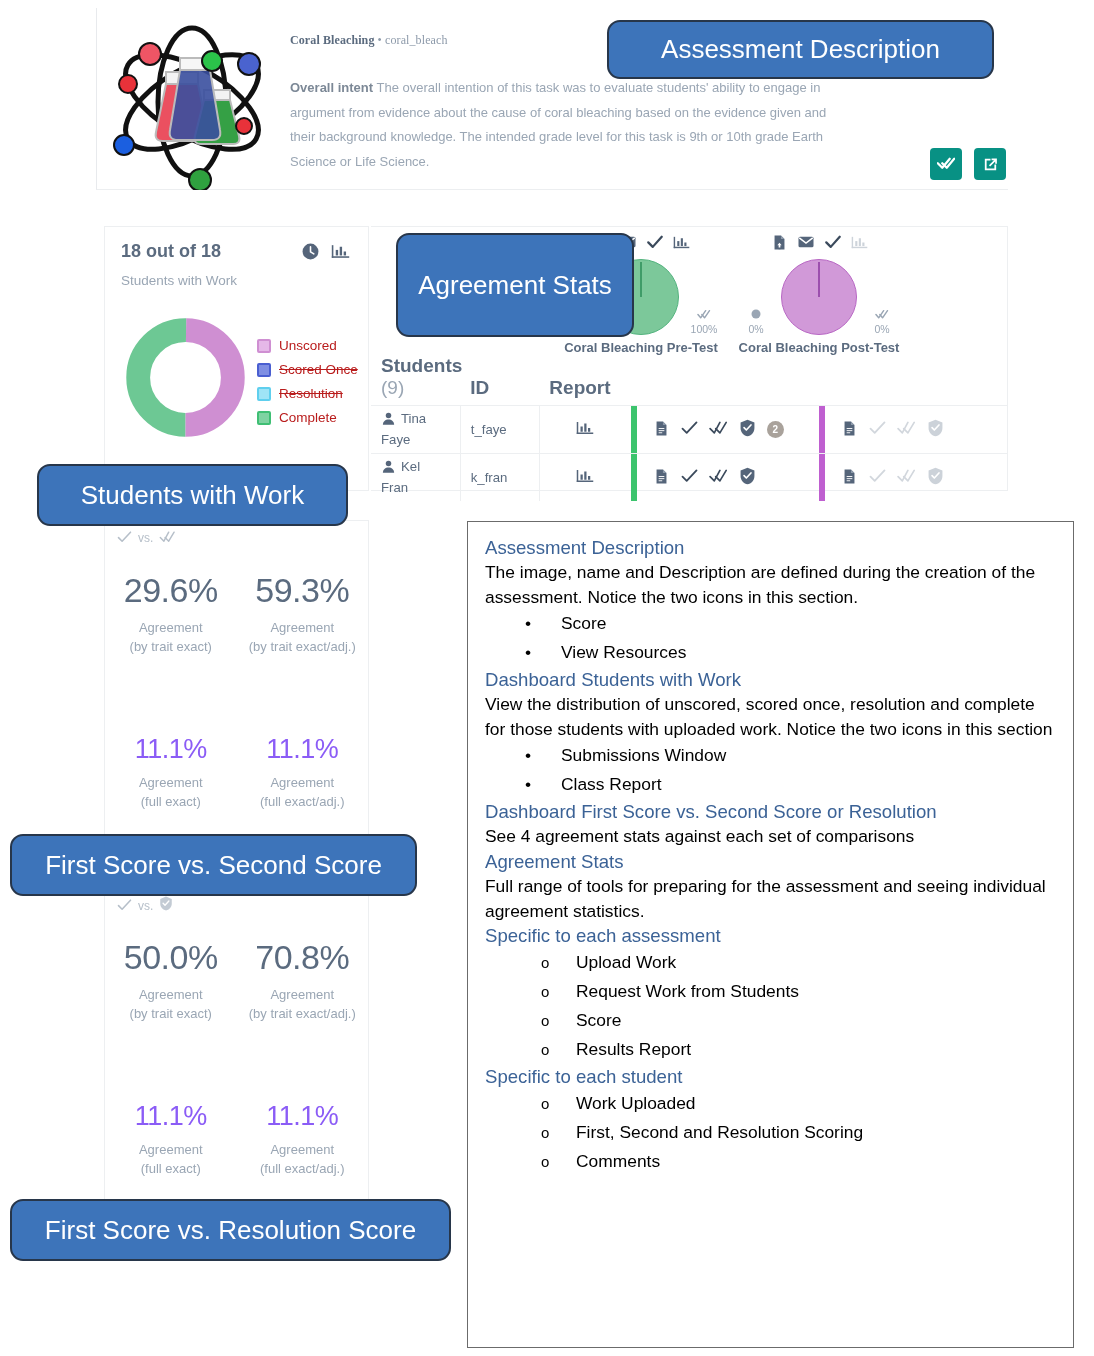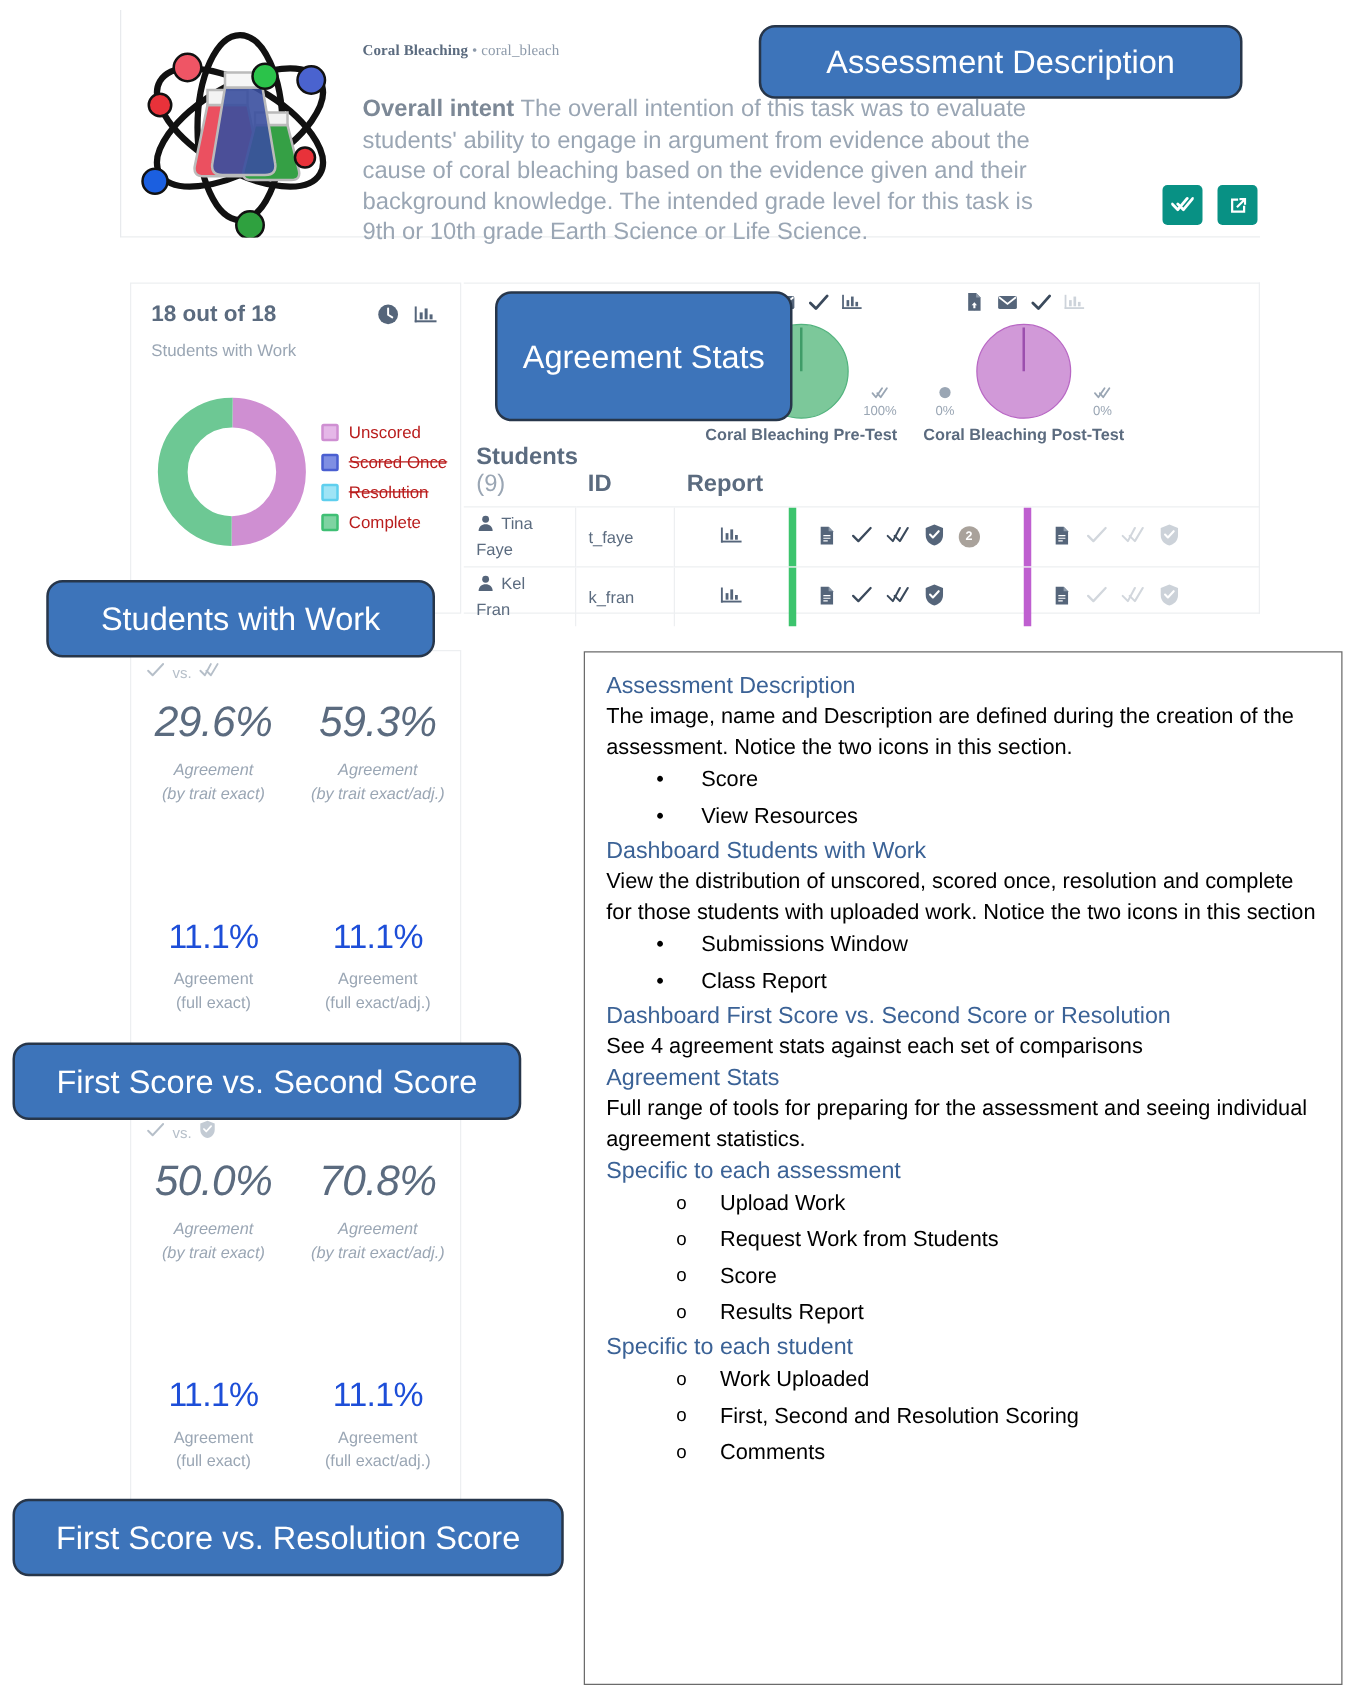--- a/index.html
+++ b/index.html
@@ -21,21 +21,21 @@
     box-sizing:border-box;
   }
   #atom-logo{left:104px;top:14px;width:176px;height:176px;}
   #assessment-title{
     left:290px;top:33px;font-size:12px;font-weight:bold;color:#5b6b7f;
     letter-spacing:.1px;white-space:nowrap;font-family:Liberation Serif, serif;
   }
   #assessment-title .slug{font-weight:normal;color:#8d9aaa;}
   #assessment-desc{
     left:290px;top:76px;width:565px;
-    font-size:19px;line-height:24.6px;color:#9aa6b4;
+    font-size:13px;line-height:24.6px;color:#9aa6b4;
   }
   #assessment-desc b{color:#7c8896;font-weight:bold;}
   .teal-btn{
     width:32px;height:32px;border-radius:4px;background:#089184;
     display:flex;align-items:center;justify-content:center;
   }
   #btn-score{left:930px;top:148px;}
   #btn-resources{left:974px;top:148px;}
 
   
@@ -105,27 +105,27 @@
 
   
   .stat-card{
     position:absolute;left:104px;width:265px;background:#fff;
     border:1px solid #edeff1;box-sizing:border-box;
   }
   #stat-card-1{top:520px;height:318px;}
   #stat-card-2{top:887px;height:318px;}
   .stat-vs{position:absolute;left:12px;top:8px;display:flex;align-items:center;gap:6px;}
   .stat-vs .vs-txt{font-size:12px;color:#b6bfc9;}
-  .big-row{position:absolute;left:0;top:38px;width:100%;display:flex;font-style:italic;}
+  .big-row{position:absolute;left:0;top:50px;width:100%;display:flex;}
   .big-col{width:50%;text-align:center;}
   .big-num{font-size:34px;font-weight:normal;color:#5b6b7f;line-height:38px;letter-spacing:-.5px;}
   .big-lab{font-size:13px;color:#9aa6b4;line-height:19px;margin-top:9px;}
   .small-row{position:absolute;left:0;top:212px;width:100%;display:flex;}
   .small-col{width:50%;text-align:center;}
-  .small-num{font-size:27px;color:#1d4ed8;line-height:32px;letter-spacing:-.5px;}
+  .small-num{font-size:27px;color:#8b5cf6;line-height:32px;letter-spacing:-.5px;}
   .small-lab{font-size:13px;color:#9aa6b4;line-height:19px;margin-top:8px;}
   .w1{width:120px;display:inline-block;}
   .w2{width:108px;display:inline-block;}
 
   
   .callout{
     position:absolute;background:#3d74ba;border:2px solid #27364a;
     border-radius:13px;color:#fff;display:flex;align-items:center;
     justify-content:center;text-align:center;font-size:26px;
     box-sizing:border-box;line-height:31px;

